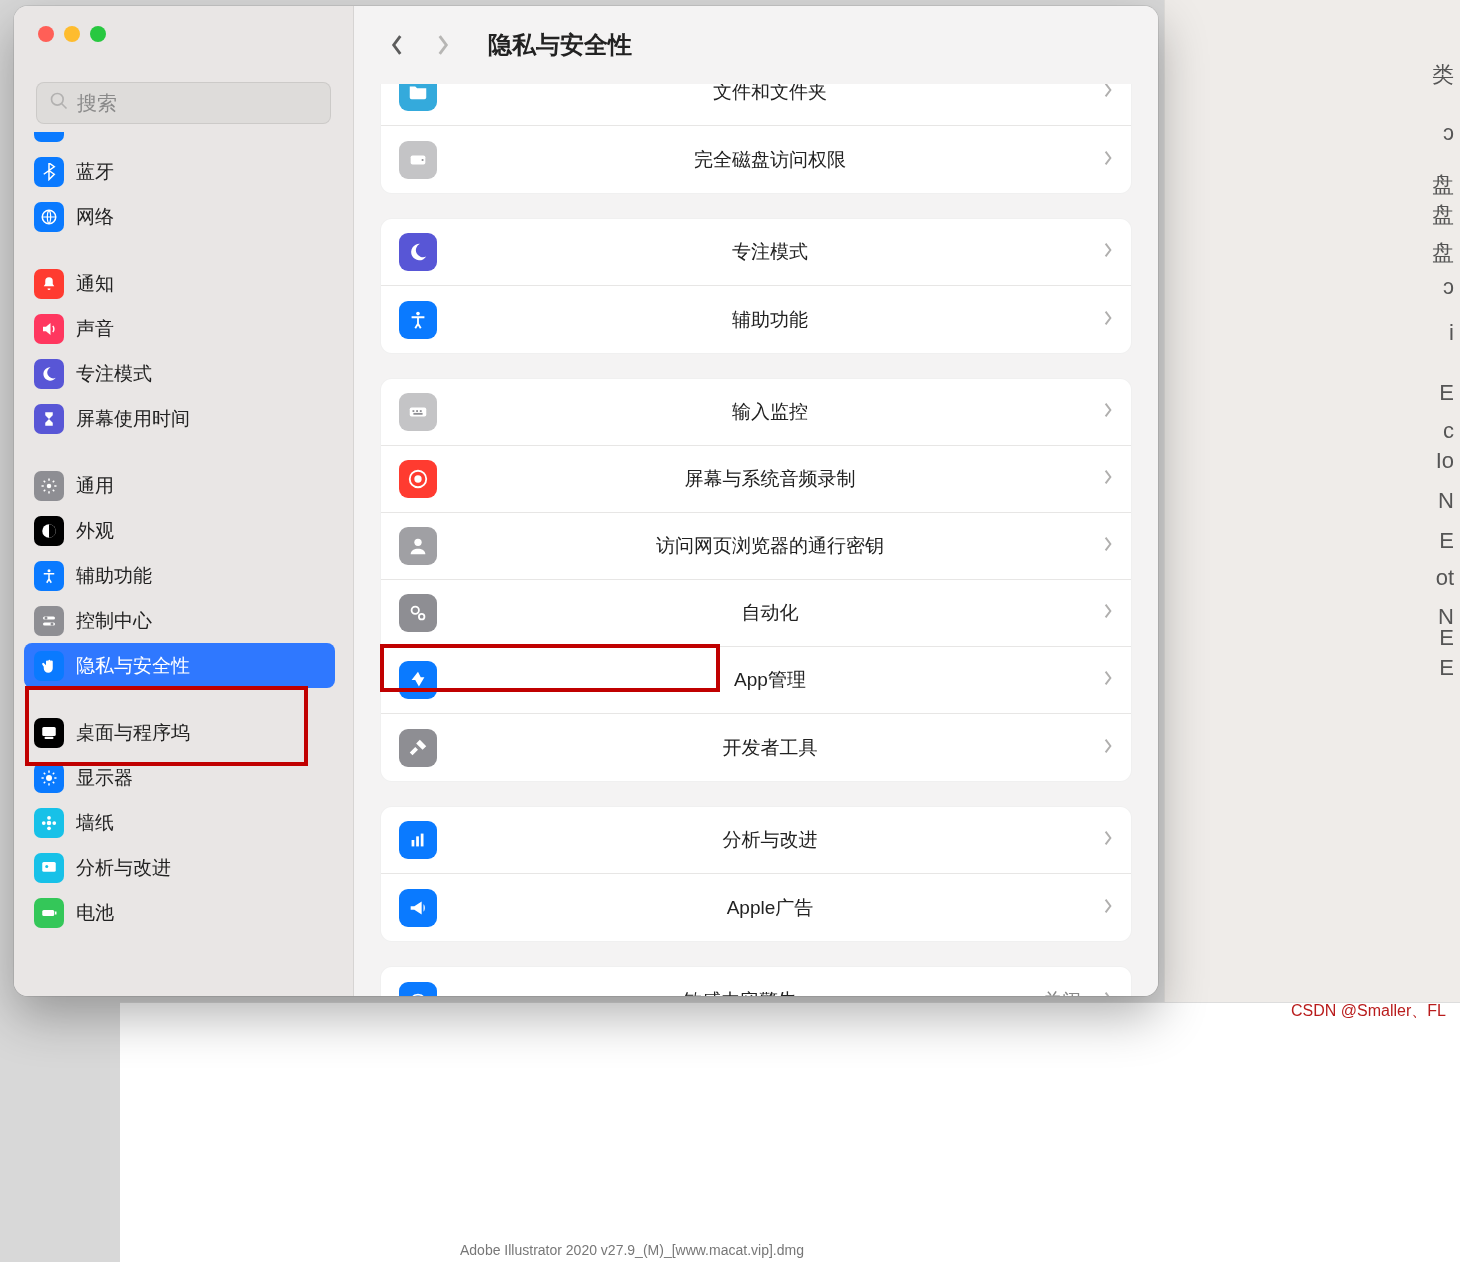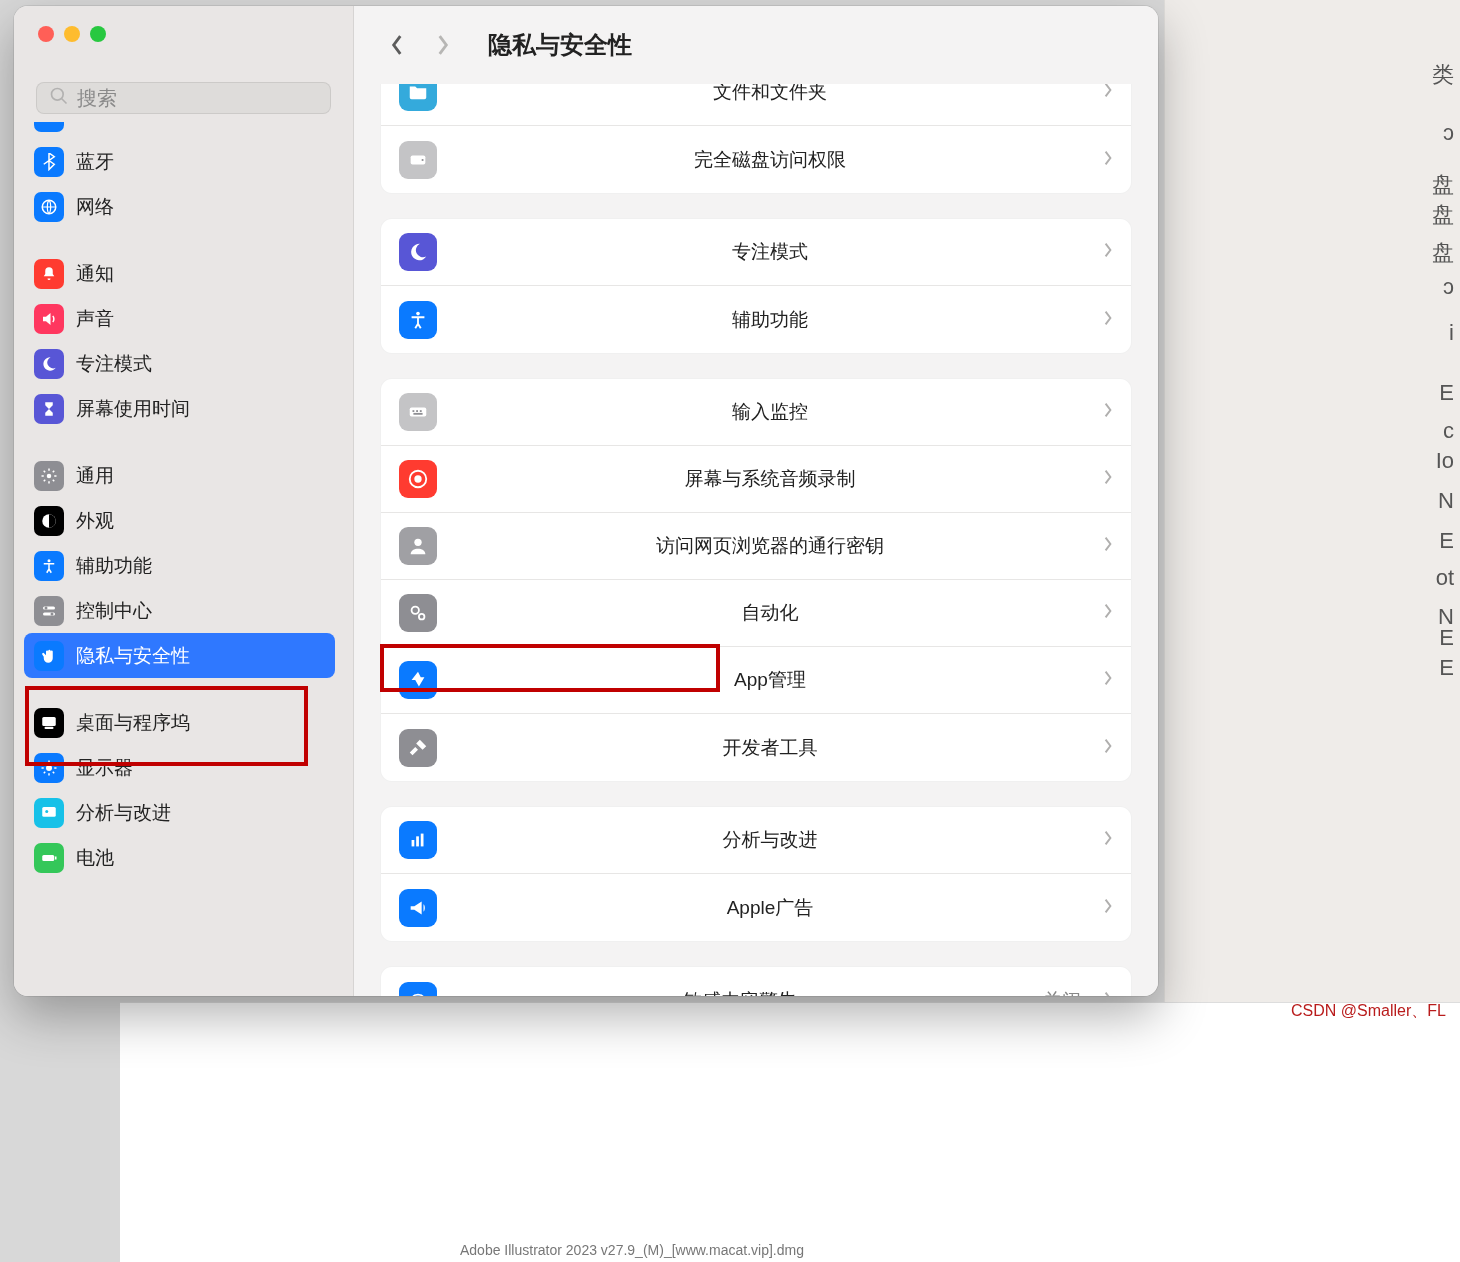--- a/index.html
+++ b/index.html
@@ -11,21 +11,21 @@
   }
   .sidebar { width: 340px; background: #e9e6e5; display: flex; flex-direction: column; border-right: 1px solid rgba(0,0,0,.08); }
   .traffic { display: flex; gap: 10px; padding: 20px 0 0 24px; height: 56px; }
   .dot { width: 16px; height: 16px; border-radius: 50%; }
   .dot.red { background: #ff5f57; }
   .dot.yellow { background: #febc2e; }
   .dot.green { background: #28c840; }
   .search-wrap { padding: 20px 22px 8px 22px; }
   .search {
     display: flex; align-items: center; gap: 8px; background: #dedcda; border: 1px solid rgba(0,0,0,.08);
-    border-radius: 8px; height: 32px; padding: 0 12px; color: #8a8a8a; font-size: 20px;
+    border-radius: 8px; height: 42px; padding: 0 12px; color: #8a8a8a; font-size: 20px;
   }
   .search svg { width: 20px; height: 20px; opacity: .5; }
   .sbar-list { flex: 1; overflow: hidden; padding: 0 18px 20px 10px; }
   .sb-group-gap { height: 22px; }
   .sb-item {
     display: flex; align-items: center; gap: 12px; height: 45px; padding: 0 10px; border-radius: 8px; cursor: default;
     color: #222; font-size: 19px;
   }
   .sb-item.selected { background: #2f78ff; color: #fff; }
   .sb-icon { width: 30px; height: 30px; border-radius: 7px; display: flex; align-items: center; justify-content: center; flex-shrink: 0; }
@@ -81,21 +81,21 @@
   <span class="bg-char" style="top:418px">c</span>
   <span class="bg-char" style="top:448px">Io</span>
   <span class="bg-char" style="top:488px">N</span>
   <span class="bg-char" style="top:528px">E</span>
   <span class="bg-char" style="top:565px">ot</span>
   <span class="bg-char" style="top:604px">N</span>
   <span class="bg-char" style="top:625px">E</span>
   <span class="bg-char" style="top:655px">E</span>
 </div>
 <div class="bottom-strip"></div>
-<div class="bottom-text">Adobe Illustrator 2023 v27.9_(M)_[www.macat.vip].dmg</div>
+<div class="bottom-text">Adobe Illustrator 2020 v27.9_(M)_[www.macat.vip].dmg</div>
 <div class="watermark">CSDN @Smaller、FL</div>
 
 <div class="window">
 
   <div class="sidebar">
     <div class="traffic">
       <div class="dot red"></div>
       <div class="dot yellow"></div>
       <div class="dot green"></div>
     </div>
@@ -245,20 +245,34 @@
                 <line x1="19" y1="5" x2="17" y2="7"></line>
                 <line x1="5" y1="19" x2="7" y2="17"></line>
               </g>
             </svg>
           </div>
         <span>显示器</span>
       </div>
       <div class="sb-item">
         <div class="sb-icon" style="background:#17c1e8">
             <svg viewBox="0 0 24 24">
+              <circle cx="12" cy="12" r="3" fill="#fff"></circle>
+              <g fill="#fff">
+                <circle cx="12" cy="5" r="2.5"></circle>
+                <circle cx="12" cy="19" r="2.5"></circle>
+                <circle cx="5" cy="12" r="2.5"></circle>
+                <circle cx="19" cy="12" r="2.5"></circle>
+              </g>
+            </svg>
+          </div>
+        <span>墙纸</span>
+      </div>
+      <div class="sb-item">
+        <div class="sb-icon" style="background:#17c1e8">
+            <svg viewBox="0 0 24 24">
               <rect x="3" y="4" width="18" height="13" rx="2" fill="#fff"></rect>
               <circle cx="9" cy="10" r="2" fill="#17c1e8"></circle>
             </svg>
           </div>
         <span>分析与改进</span>
       </div>
       <div class="sb-item">
         <div class="sb-icon" style="background:#34c759">
             <svg viewBox="0 0 24 24">
               <rect x="3" y="8" width="16" height="8" rx="2" fill="#fff"></rect>

